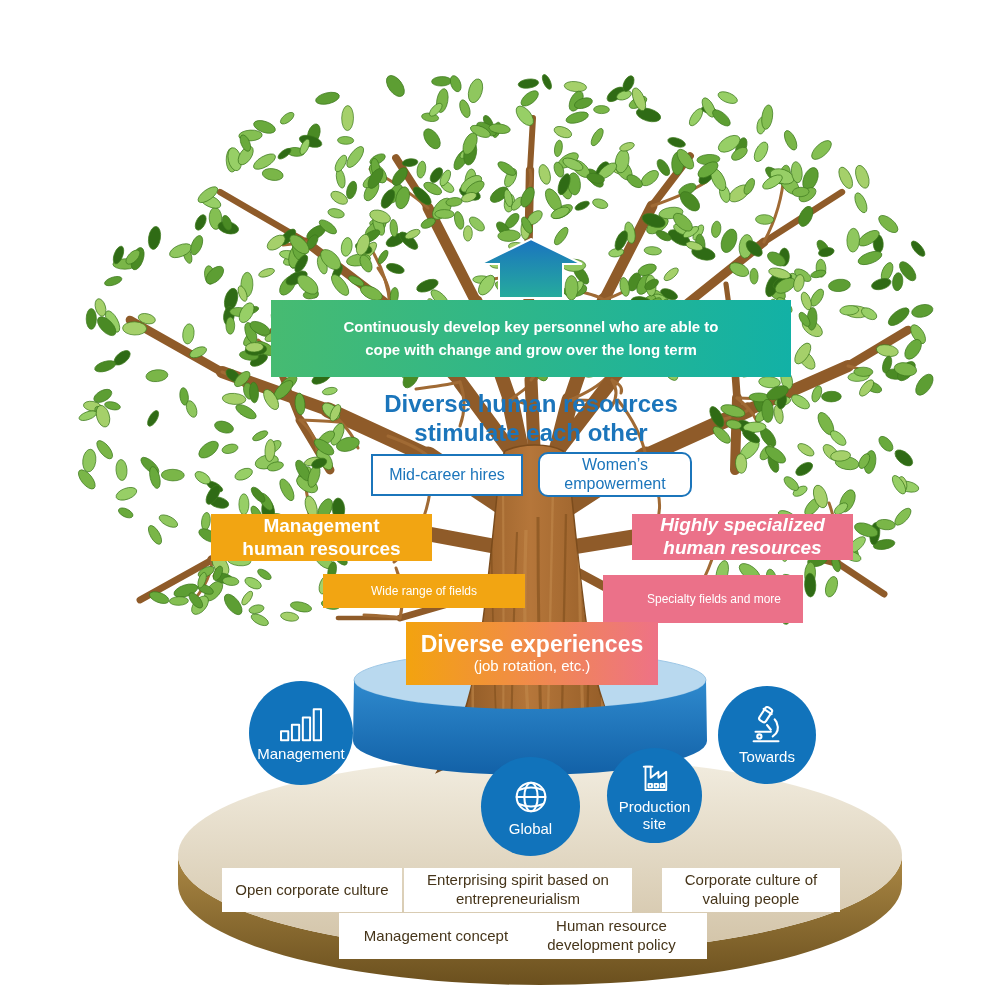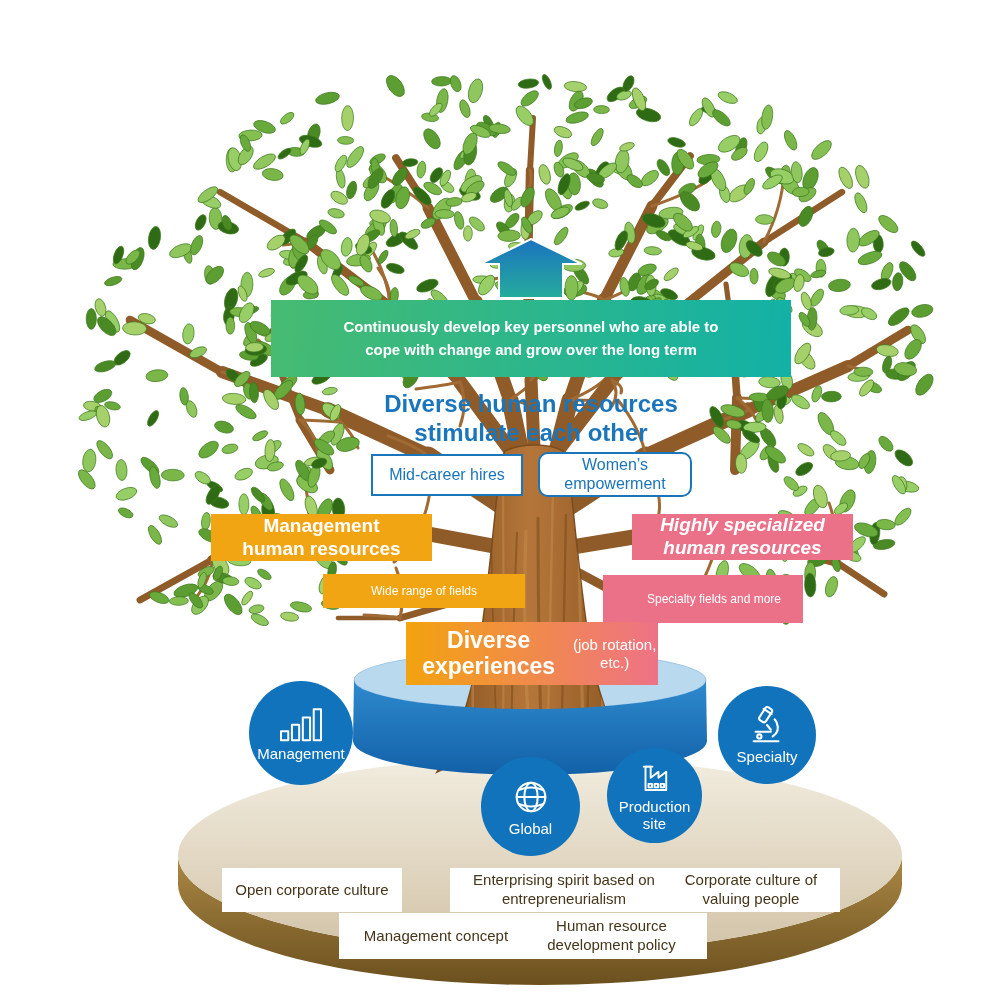--- a/index.html
+++ b/index.html
@@ -23,40 +23,40 @@
   .tag{background:#fff;border:2px solid var(--headline-blue);color:var(--headline-blue);
         font-size:16px;line-height:1.15;}
   .tag-mid{left:371px;top:454px;width:152px;height:42px;}
   .tag-women{left:538px;top:452px;width:154px;height:45px;border-radius:10px;}
   .hrbox{color:#fff;font-weight:bold;font-size:19px;line-height:1.2;}
   .hr-mgmt{left:211px;top:514px;width:221px;height:47px;background:var(--orange);}
   .hr-spec{left:632px;top:514px;width:221px;height:46px;background:var(--pink);font-style:italic;}
   .hrtag{color:#fff;font-size:12px;margin-left:33px;}
   .hrtag-mgmt{left:290px;top:574px;width:202px;height:34px;background:var(--orange);}
   .hrtag-spec{left:570px;top:575px;width:200px;height:48px;background:var(--pink);padding-left:22px;}
-  .exp{left:406px;top:622px;width:252px;height:63px;flex-direction:row;
+  .exp{left:406px;top:622px;width:252px;height:63px;flex-direction:column;
         background:linear-gradient(90deg,var(--exp-start),var(--exp-end));color:#fff;}
   .exp-title{font-weight:bold;font-size:23px;line-height:1.1;}
   .exp-sub{font-size:15px;line-height:1.2;}
 
   .pillar{border-radius:50%;background:var(--pillar-blue);color:#fff;
         display:flex;flex-direction:column;align-items:center;justify-content:center;
         text-align:center;}
   .pillar .lbl{font-size:15px;line-height:1.12;margin-top:3px;}
   .picon{display:block;}
   .picon *{stroke:#fff;fill:none;stroke-width:2.2;stroke-linecap:round;stroke-linejoin:round;}
   .p-mgmt{left:249px;top:681px;width:104px;height:104px;}
   .p-biz{left:353px;top:744px;width:104px;height:104px;}
   .p-global{left:481px;top:757px;width:99px;height:99px;}
   .p-prod{left:607px;top:748px;width:95px;height:95px;}
   .p-res{left:718px;top:686px;width:98px;height:98px;}
 
   .fbox{background:#fff;color:var(--foundation-text);font-size:15px;line-height:1.25;}
   .f1{left:222px;top:868px;width:180px;height:44px;}
-  .f2{left:404px;top:868px;width:228px;height:44px;margin-left:46px;}
+  .f2{left:404px;top:868px;width:228px;height:44px;}
   .f3{left:662px;top:868px;width:178px;height:44px;}
   .f4{left:339px;top:913px;width:194px;height:46px;text-align:center;}
   .f5{left:516px;top:913px;width:191px;height:46px;}
 </style>
 </head>
 <body>
 
 <div class="stage">
 
   <svg id="scene" viewBox="0 0 1000 1008">
@@ -883,21 +883,21 @@
       <g transform="rotate(33 20 12)">
         <rect x="16" y="3" width="8" height="16" rx="2.5"></rect>
         <line x1="15" y1="7" x2="25" y2="7"></line>
       </g>
       <path d="M22,22 l4,5"></path>
       <path d="M28,34 q8,-5 4,-15 l-2,-3"></path>
       <line x1="10" y1="29" x2="26" y2="29"></line>
       <circle cx="14" cy="34" r="2.2"></circle>
       <line x1="8" y1="39" x2="34" y2="39"></line>
     </svg>
-    <div class="lbl">Specialty</div>
+    <div class="lbl">Towards</div>
   </div>
 
   <div class="abs center fbox f1">Open corporate culture</div>
   <div class="abs center fbox f2 pre">Enterprising spirit based on
 entrepreneurialism</div>
   <div class="abs center fbox f3 pre">Corporate culture of
 valuing people</div>
   <div class="abs center fbox f4">Management concept</div>
   <div class="abs center fbox f5 pre">Human resource
 development policy</div>

